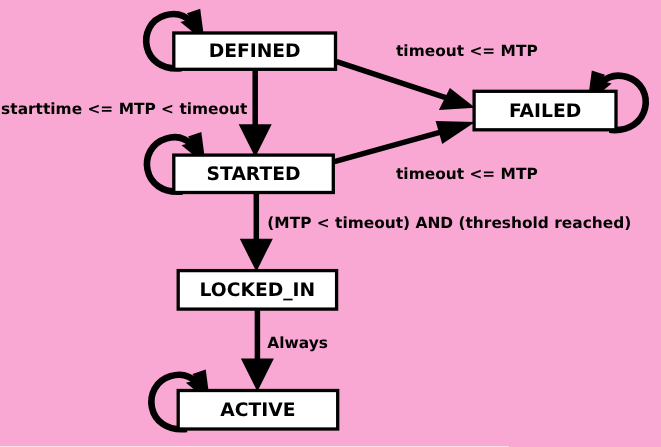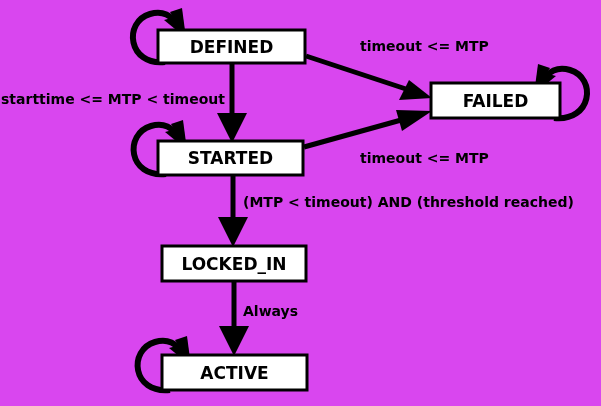--- a/index.html
+++ b/index.html
@@ -10,21 +10,21 @@
   body {
     width: 601px;
     height: 406px;
     overflow: hidden;
     font-family: "DejaVu Sans", sans-serif;
   }
   #diagram-root {
     position: relative;
     width: 601px;
     height: 406px;
-    background: #d946ef;
+    background: #f9a8d4;
   }
   svg#state-diagram {
     display: block;
     width: 601px;
     height: 406px;
   }
   .state-box-rect {
     fill: #ffffff;
     stroke: #000000;
     stroke-width: 3;

